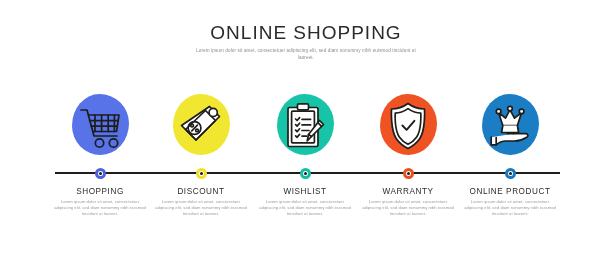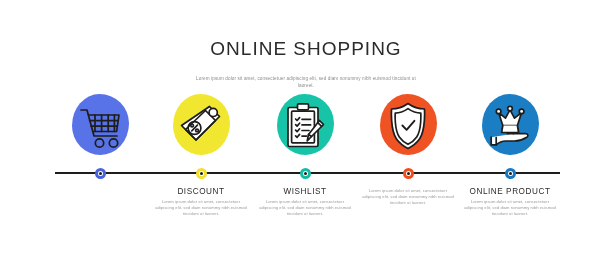--- a/index.html
+++ b/index.html
@@ -29,21 +29,21 @@
     top: 22px;
     width: 612px;
     text-align: center;
   }
   .main-title {
     font-size: 19px;
     font-weight: 400;
     letter-spacing: 1.0px;
     color: #2b2b2b;
     line-height: 22px;
-    margin: 16px;
+    margin: 0;
     white-space: nowrap;
   }
   .main-subtitle {
     margin: 4px auto 0 auto;
     width: 232px;
     font-size: 4.6px;
     line-height: 6.6px;
     color: #8d8d8d;
     letter-spacing: 0.12px;
     text-align: center;
@@ -238,29 +238,34 @@
 
   <div class="timeline" style="background: rgb(29, 29, 27);">
     <div class="marker" id="marker-0" style="left: 45px; border-color: rgb(74, 99, 221);"></div>
     <div class="marker" id="marker-1" style="left: 146px; border-color: rgb(242, 224, 42);"></div>
     <div class="marker" id="marker-2" style="left: 250px; border-color: rgb(18, 189, 162);"></div>
     <div class="marker" id="marker-3" style="left: 353px; border-color: rgb(239, 79, 31);"></div>
     <div class="marker" id="marker-4" style="left: 455px; border-color: rgb(24, 120, 192);"></div>
   </div>
 
   <div class="caption-row">
+    <div class="caption-cell" id="cap-0" style="left: 100px;">
+      <div class="caption-title">SHOPPING</div>
+      <div class="caption-body">Lorem ipsum dolor sit amet, consectetuer adipiscing elit, sed diam nonummy nibh euismod tincidunt ut laoreet.</div>
+    </div>
     <div class="caption-cell" id="cap-2" style="left: 305px;">
       <div class="caption-title">WISHLIST</div>
       <div class="caption-body">Lorem ipsum dolor sit amet, consectetuer adipiscing elit, sed diam nonummy nibh euismod tincidunt ut laoreet.</div>
     </div>
     <div class="caption-cell" id="cap-1" style="left: 201px;">
       <div class="caption-title">DISCOUNT</div>
       <div class="caption-body">Lorem ipsum dolor sit amet, consectetuer adipiscing elit, sed diam nonummy nibh euismod tincidunt ut laoreet.</div>
     </div>
     <div class="caption-cell" id="cap-3" style="left: 408px;">
+      <div class="caption-title">WARRANTY</div>
       <div class="caption-body">Lorem ipsum dolor sit amet, consectetuer adipiscing elit, sed diam nonummy nibh euismod tincidunt ut laoreet.</div>
     </div>
     <div class="caption-cell" id="cap-4" style="left: 510px;">
       <div class="caption-title">ONLINE PRODUCT</div>
       <div class="caption-body">Lorem ipsum dolor sit amet, consectetuer adipiscing elit, sed diam nonummy nibh euismod tincidunt ut laoreet.</div>
     </div>
   </div>
 
 </div>
 

